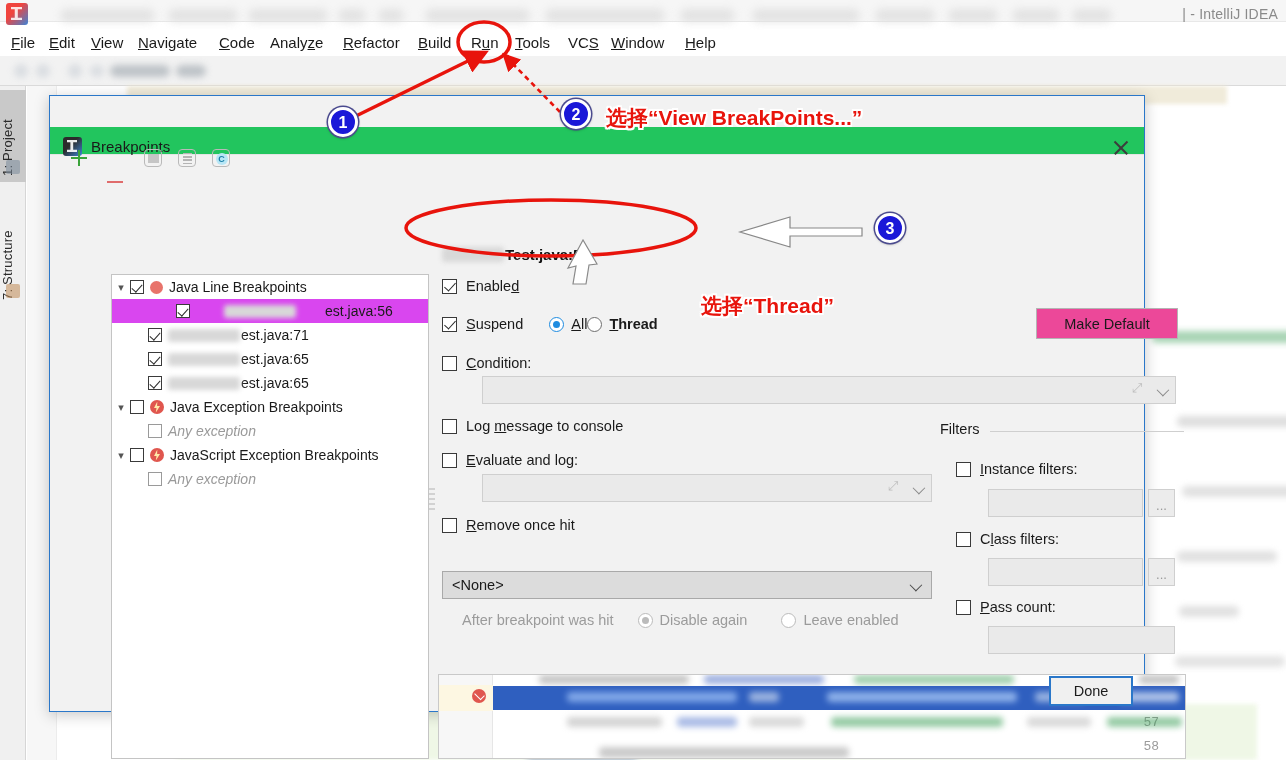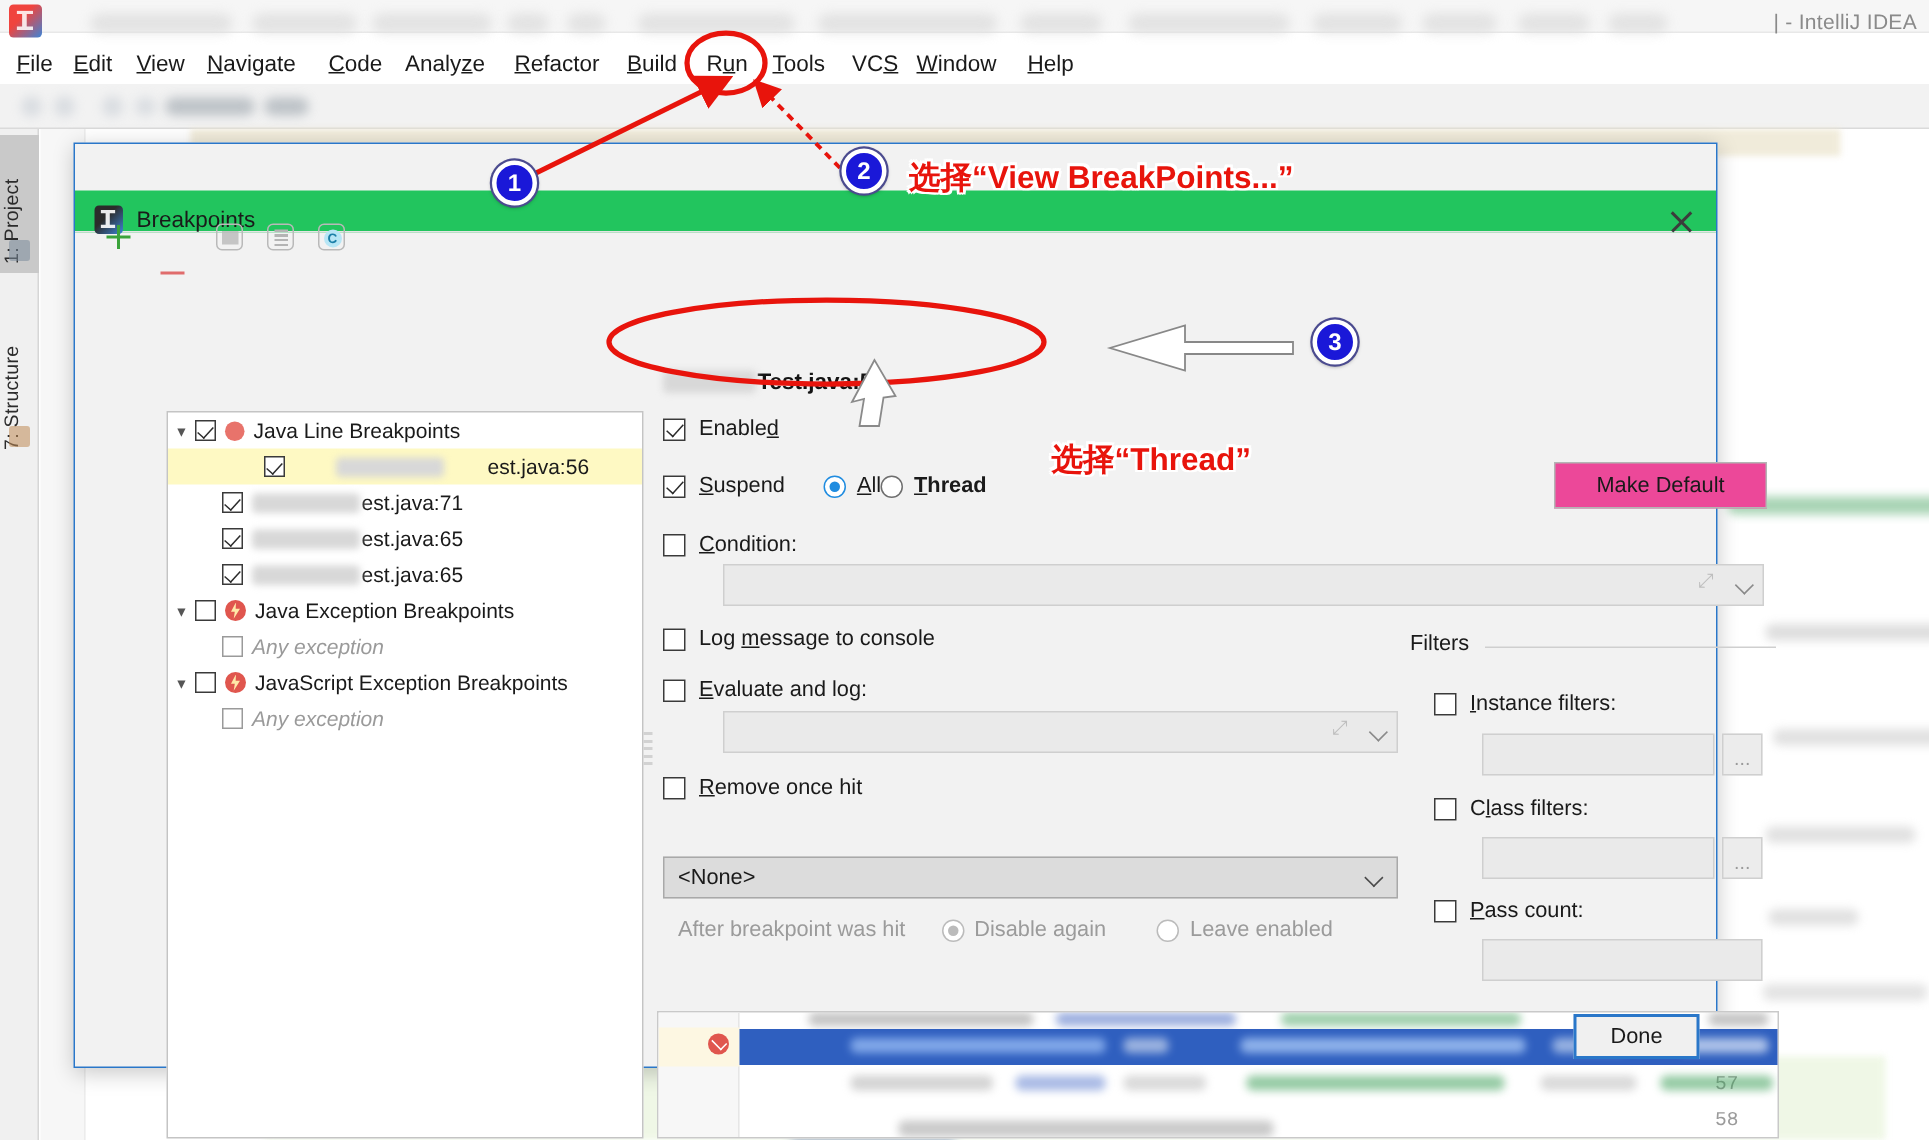--- a/index.html
+++ b/index.html
@@ -149,21 +149,21 @@
 
   
   .tree-panel {
     position: absolute; left: 61px; top: 178px; width: 318px; height: 485px;
     background: #ffffff; border: 1px solid #c4c4c4; overflow: hidden;
   }
   .tree-row {
     position: relative; height: 24px; display: flex; align-items: center;
     font-size: 14px; color: #1a1a1a; white-space: nowrap;
   }
-  .tree-row.sel { background: #fef9c3; gap: 28px; }
+  .tree-row.sel { background: #d946ef; gap: 28px; }
   .twisty {
     width: 18px; text-align: center; font-size: 11px; color: #555; cursor: pointer; flex: 0 0 18px;
   }
   .twisty.blank { visibility: hidden; }
   .cb {
     width: 14px; height: 14px; border: 1.3px solid #3a3a3a; background: #fff;
     flex: 0 0 14px; margin-right: 6px; position: relative; cursor: pointer;
   }
   .cb.checked::after {
     content: ""; position: absolute; left: 3px; top: 0.5px; width: 5px; height: 9px;
@@ -540,21 +540,21 @@
         <span class="chk"></span>
         <span class="fld-label"><u>R</u>emove once hit</span>
       </div>
 
 
       <div class="combo" style="left:0; top:335px; width:490px; height:28px;">
         <span>&lt;None&gt;</span>
         <span class="chev"></span>
       </div>
 
-      <div class="row" style="left:10px; top:376px;align-items:center;">
+      <div class="row" style="left:20px; top:376px;align-items:center;">
         <span class="fld-label dim" style="margin-right:24px;">After breakpoint was hit</span>
         <span class="radio dim on"></span>
         <span class="fld-label dim" style="margin-right:34px;">Disable again</span>
         <span class="radio dim"></span>
         <span class="fld-label dim">Leave enabled</span>
       </div>
     </div>
 
     <div class="filters">
       <div class="grp-title">Filters</div>

